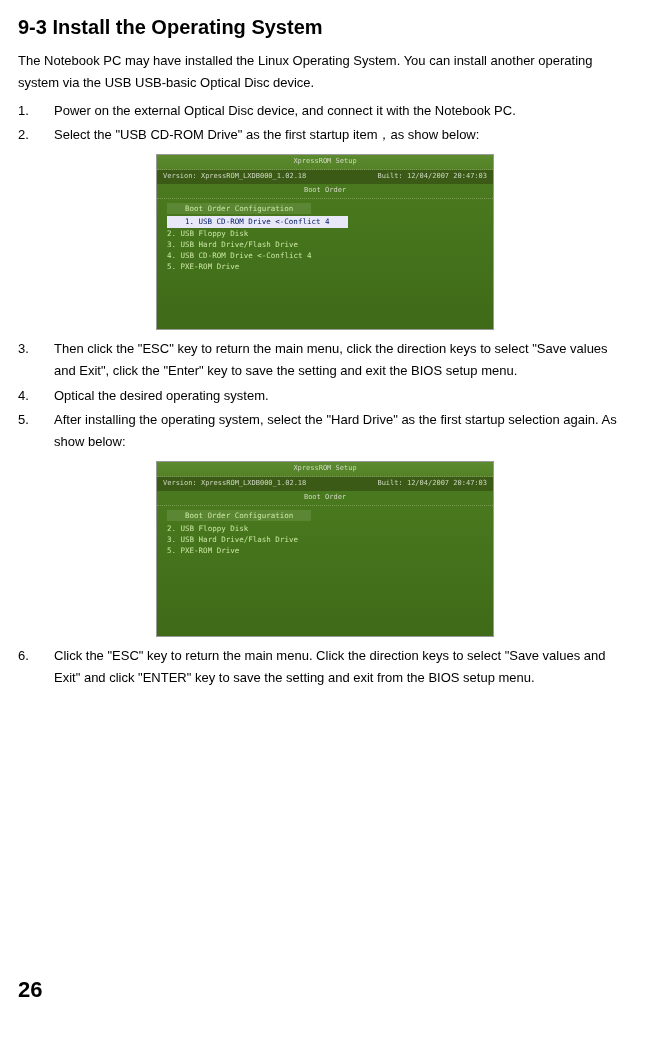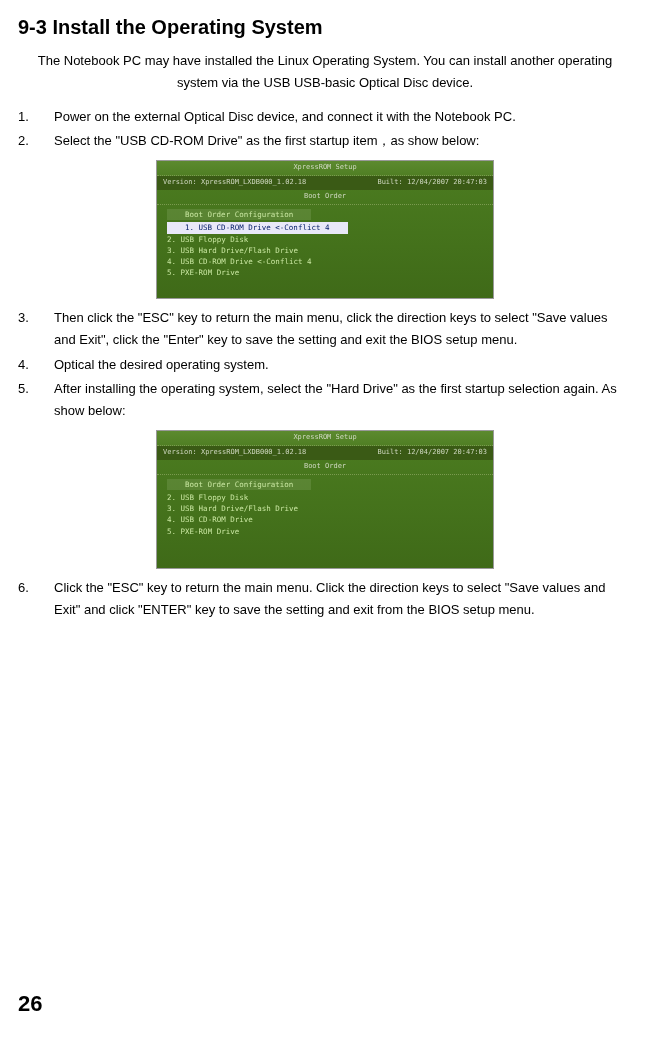--- a/index.html
+++ b/index.html
@@ -17,37 +17,36 @@
       color: #000;
       padding: 10px 18px 10px 18px;
       position: relative;
     }
     .heading {
       font-size: 20px;
       font-weight: bold;
       margin-bottom: 6px;
     }
     .intro {
-      margin-bottom: 12px;
-      text-align: center;
+      margin-bottom: 6px;
     }
     .list-row {
       display: flex;
       margin-bottom: 2px;
     }
     .list-num {
       width: 36px;
       flex-shrink: 0;
     }
     .list-text {
       flex: 1;
     }
     .bios-img {
       width: 338px;
-      height: 139px;
+      height: 176px;
       margin: 8px auto 8px auto;
       display: block;
       background: linear-gradient(to bottom, #5c8a2f 0%, #4a7a1f 15%, #3f6a18 100%);
       border: 1px solid #999;
       position: relative;
       overflow: hidden;
     }
     .bios-header {
       height: 14px;
       background: #3a5a15;
@@ -81,21 +80,21 @@
       display: inline-block;
     }
     .bios-order-label {
       background: rgba(200,220,180,0.15);
       display: inline-block;
       padding: 0 18px;
       margin-bottom: 2px;
     }
     .page-num {
       position: absolute;
-      bottom: 16px;
+      bottom: 30px;
       left: 18px;
       font-size: 22px;
       font-weight: bold;
     }
   </style>
 </head>
 <body>
 
 <div class="heading">9-3 Install the Operating System</div>
 
@@ -144,21 +143,20 @@
   <div class="bios-title-line">XpressROM Setup</div>
   <div class="bios-header">
     <span>Version: XpressROM_LXDB000_1.02.18</span>
     <span>Built: 12/04/2007 20:47:03</span>
   </div>
   <div class="bios-title-line">Boot Order</div>
   <div class="bios-content">
     <div class="bios-order-label">Boot Order Configuration</div>
     <div>2. USB Floppy Disk</div>
     <div>3. USB Hard Drive/Flash Drive</div>
-    <div>4. USB CD-ROM Drive</div>
     <div>5. PXE-ROM Drive</div>
   </div>
 </div>
 
 <div class="list-row">
   <div class="list-num">6.</div>
   <div class="list-text">Click the "ESC" key to return the main menu. Click the direction keys to select "Save values and Exit" and click "ENTER" key to save the setting and exit from the BIOS setup menu.</div>
 </div>
 
 <div class="page-num">26</div>

